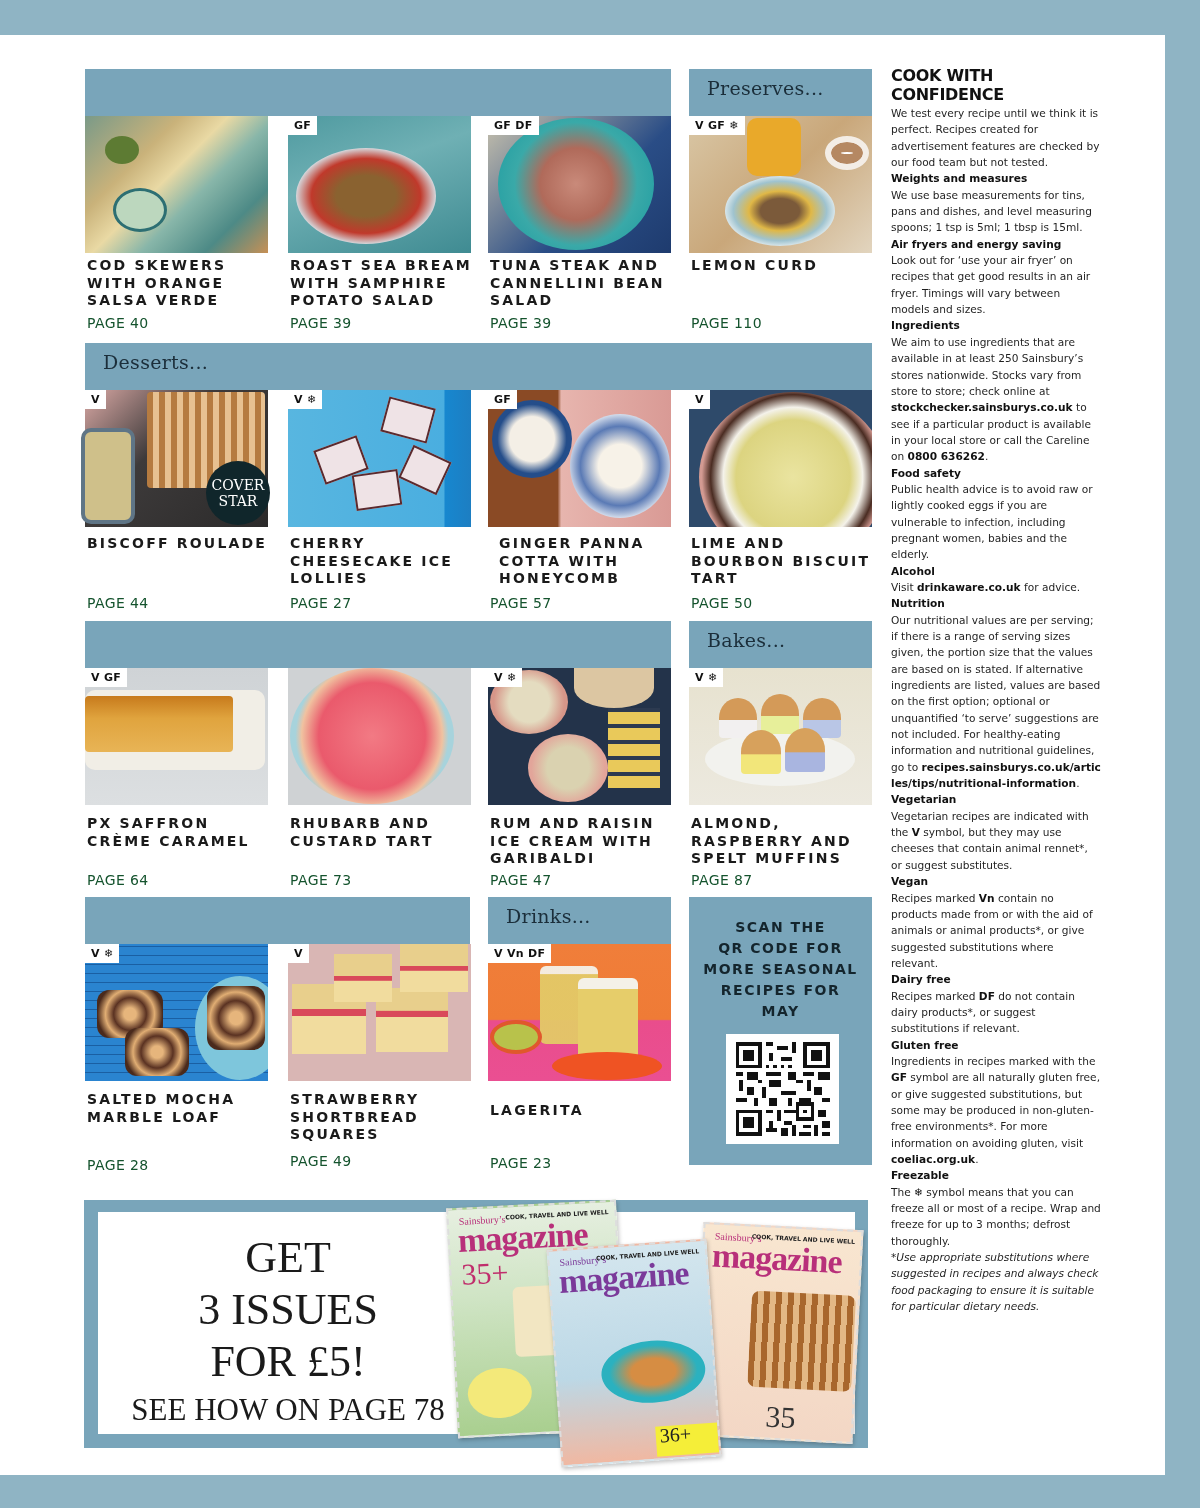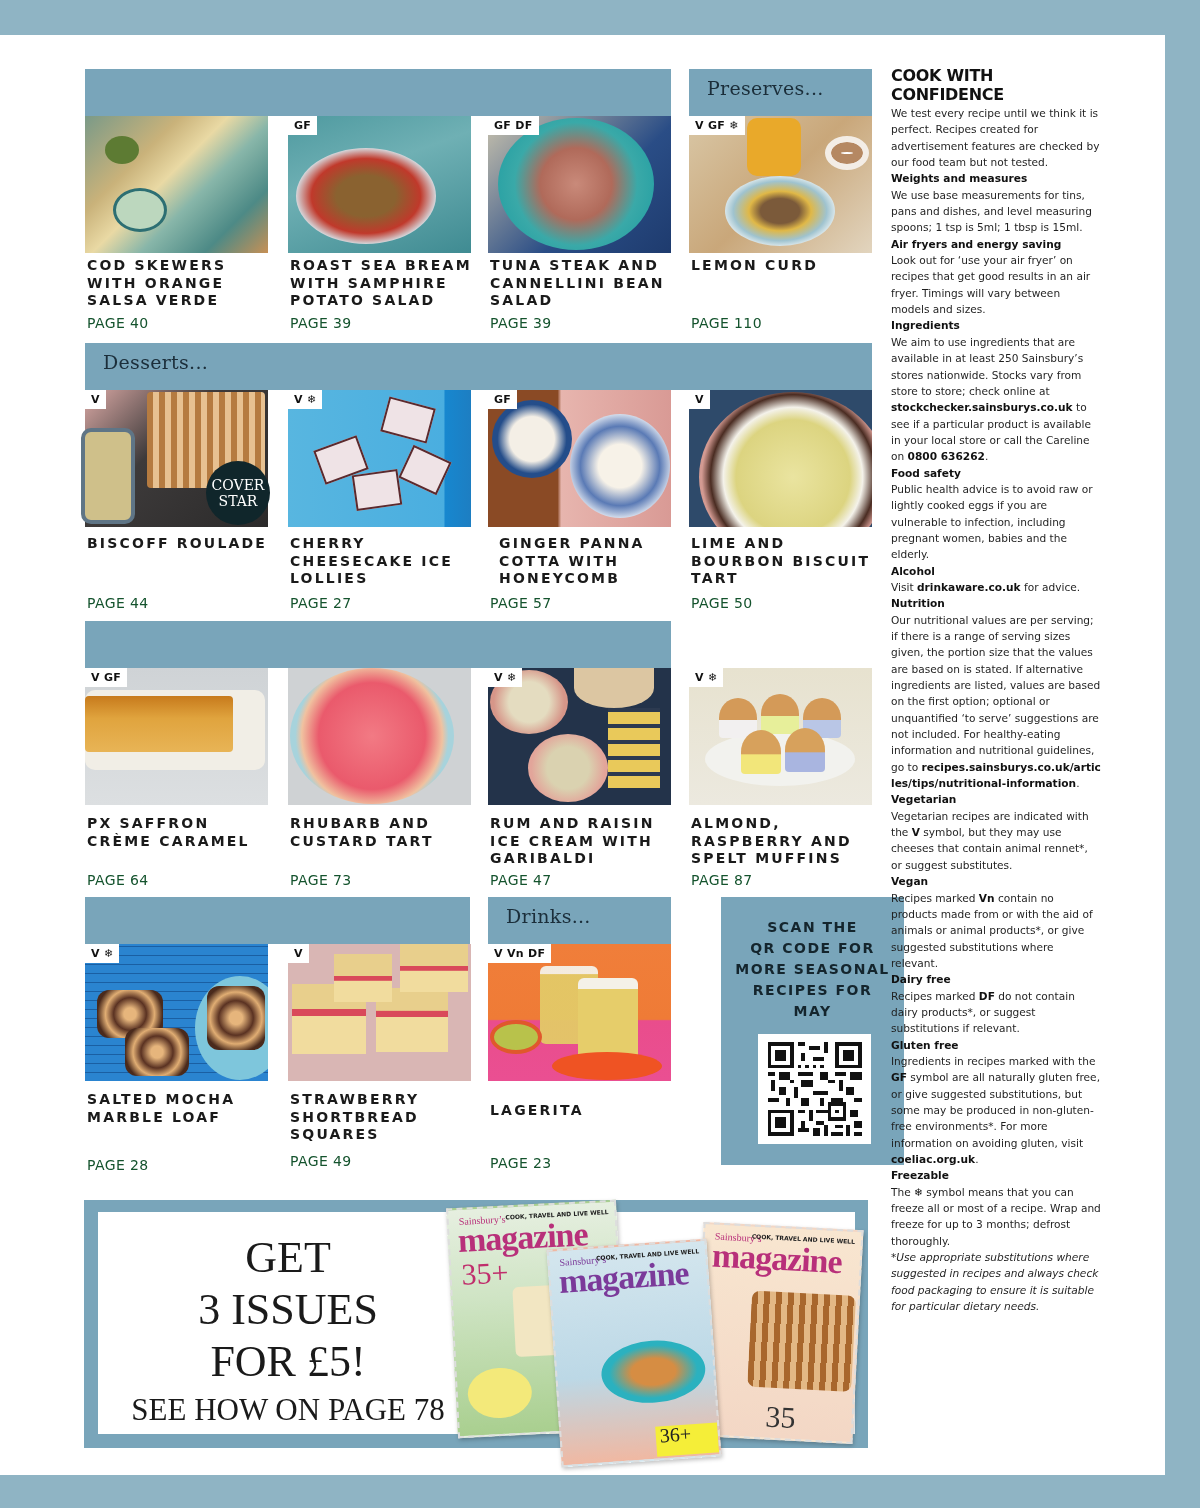--- a/index.html
+++ b/index.html
@@ -128,20 +128,23 @@
   <div class="card" style="left:689px; top:355px;">
     <div class="photo" style="top:0; background:#2e4a6a;">
       <div style="position:absolute;left:10px;top:2px;width:188px;height:170px;border-radius:50%;background:radial-gradient(circle,#eae4a0 0%,#dcd480 45%,#f4f2ea 55%,#4a2c22 65%,#d39a92 72%);"></div>
     </div>
     <span class="badge">V</span>
     <div class="title" style="top:145px;">Lime and bourbon biscuit tart</div>
     <div class="pagenum" style="top:205px;">PAGE 50</div>
   </div>
 
   <div class="banner" style="left:85px; top:586px; width:586px; height:47px;"></div>
+  <div class="banner" style="left:689px; top:586px; width:183px; height:47px;">
+    <span class="banner-title">Bakes...</span>
+  </div>
 
   <div class="card" style="left:85px; top:633px;">
     <div class="photo" style="top:0; background:linear-gradient(180deg,#cfd3d6 0%,#dcdfe1 100%);">
       <div style="position:absolute;left:0px;top:22px;width:180px;height:80px;border-radius:10px;background:#f1eee6;"></div>
       <div style="position:absolute;left:0px;top:28px;width:148px;height:56px;background:linear-gradient(180deg,#c77a1c 0%,#e0a43e 40%,#e8b456 100%);border-radius:4px;"></div>
     </div>
     <span class="badge">V GF</span>
     <div class="title" style="top:147px;">PX saffron crème caramel</div>
     <div class="pagenum" style="top:204px;">PAGE 64</div>
   </div>
@@ -214,21 +217,21 @@
       <div style="position:absolute;left:52px;top:22px;width:58px;height:78px;border-radius:6px;background:linear-gradient(180deg,#f4f1e8 0 10%,#e3c967 11%);opacity:0.95;"></div>
       <div style="position:absolute;left:90px;top:34px;width:60px;height:88px;border-radius:6px;background:linear-gradient(180deg,#f4f1e8 0 12%,#e6cd6a 13%);"></div>
       <div style="position:absolute;left:2px;top:76px;width:52px;height:34px;border-radius:50%;background:#b8c24b;border:4px solid #e0582c;"></div>
       <div style="position:absolute;left:64px;top:108px;width:110px;height:28px;border-radius:50%;background:#ef5323;"></div>
     </div>
     <span class="badge">V Vn DF</span>
     <div class="title" style="top:158px;">Lagerita</div>
     <div class="pagenum" style="top:211px;">PAGE 23</div>
   </div>
 
-  <div class="qr-panel" style="top:862px;margin-left:32px;">
+  <div class="qr-panel" style="top:862px;">
     <div class="qr-text">
       <div>SCAN THE</div>
       <div>QR CODE FOR</div>
       <div>MORE SEASONAL</div>
       <div>RECIPES FOR</div>
       <div>MAY</div>
     </div>
     <div class="qr-box">
       <svg width="97" height="94" viewBox="0 0 25 25" shape-rendering="crispEdges">
         <rect width="25" height="25" fill="#fff"></rect>

